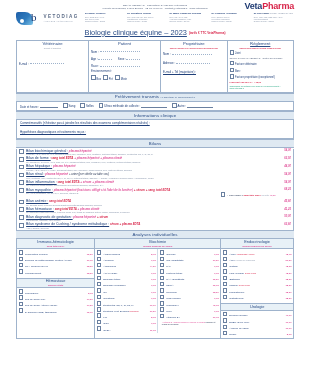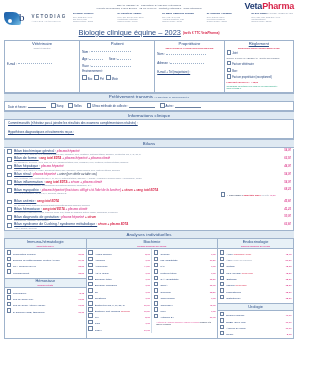--- a/index.html
+++ b/index.html
@@ -4,21 +4,21 @@
 <title>Biologie clinique équine 2023 - VETODIAG</title>
 <style>
   html,body{margin:0;padding:0;}
   body{
     width:298px;height:386px;overflow:hidden;
     background:#ffffff;
     font-family:"Liberation Sans","DejaVu Sans",sans-serif;
     font-size:2.6px;line-height:1.18;color:#1b2a4a;
     -webkit-font-smoothing:antialiased;
   }
-  .page{position:relative;width:298px;height:340px;box-sizing:border-box;padding:2px 4px 0 4px;}
+  .page{position:relative;width:298px;height:340px;box-sizing:border-box;padding:2px 4px 0 16px;}
 
   
   .hdr-top{text-align:center;font-size:2.5px;color:#4a5a77;line-height:1.35;padding-top:2px;}
   .hdr-top div{letter-spacing:.02px;}
   .brandwrap{position:absolute;right:4px;top:1px;text-align:right;}
   .brand{font-size:9px;font-weight:bold;color:#1f3b73;letter-spacing:-.2px;font-family:"Liberation Sans",sans-serif;}
   .brand .b2{color:#d8254a;}
   .brand-sub{font-size:1.9px;color:#7d8ba3;letter-spacing:.25px;margin-top:.5px;margin-right:1px;}
 
   .logorow{display:flex;align-items:flex-start;margin-top:1.5px;gap:3px;}

